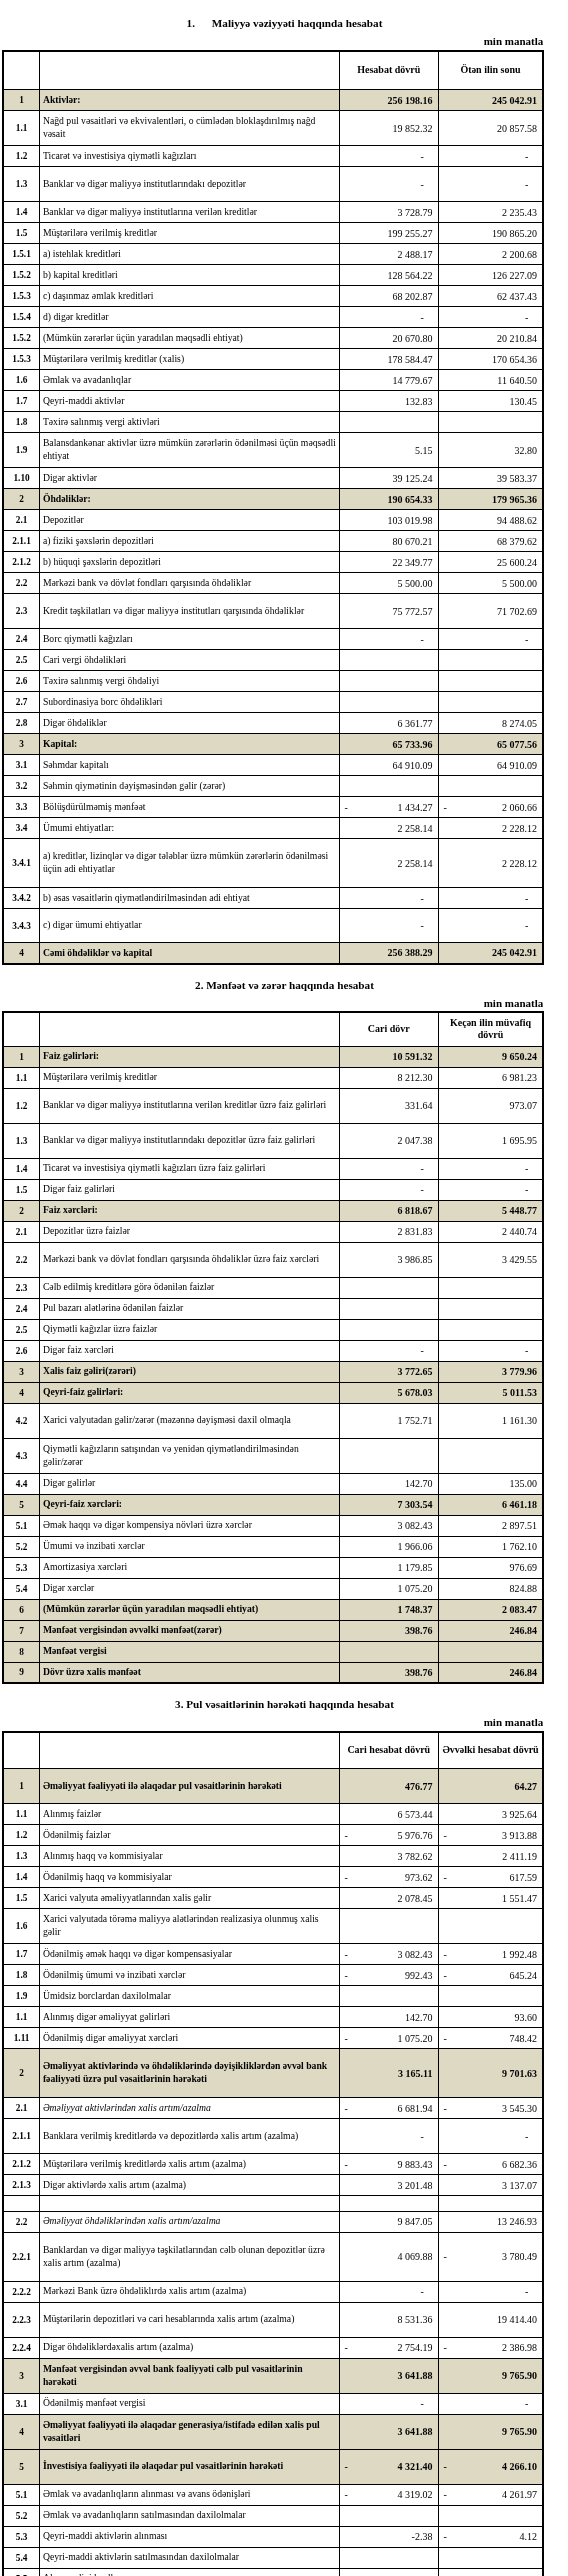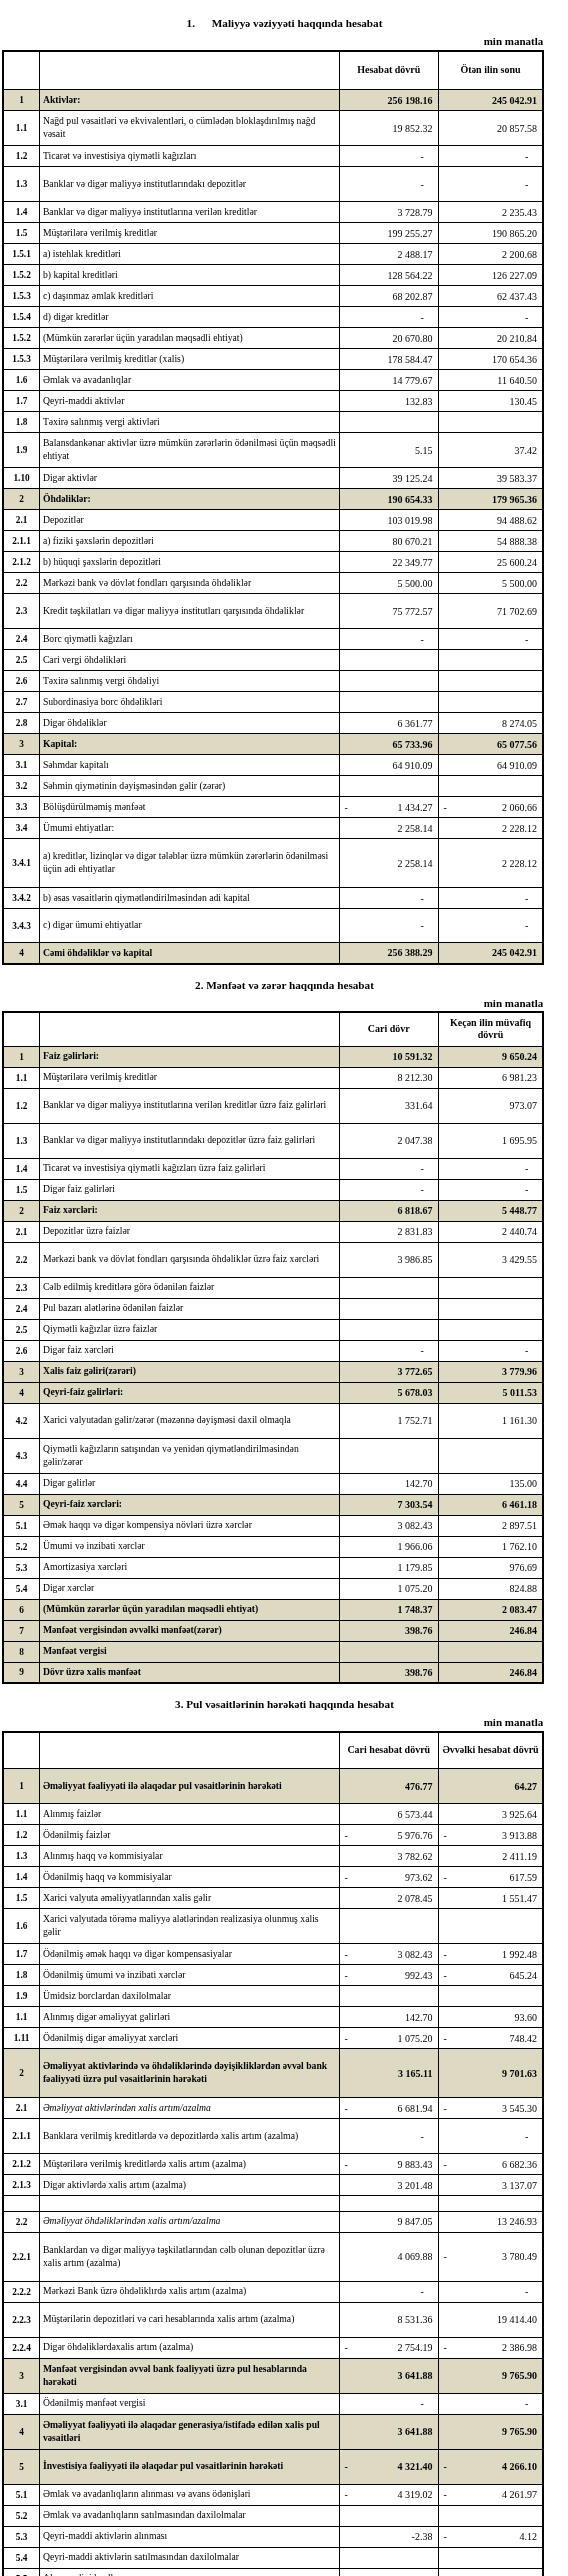--- a/index.html
+++ b/index.html
@@ -162,21 +162,21 @@
           <tr style="height: 21px;">
             <td class="ncell">1.8</td>
             <td class="lcell">Təxirə salınmış vergi aktivləri</td>
             <td class="vcell"></td>
             <td class="vcell"></td>
           </tr>
           <tr style="height: 35px;">
             <td class="ncell">1.9</td>
             <td class="lcell">Balansdankənar aktivlər üzrə mümkün zərərlərin ödənilməsi üçün məqsədli ehtiyat</td>
             <td class="vcell">5.15</td>
-            <td class="vcell">37.42</td>
+            <td class="vcell">32.80</td>
           </tr>
           <tr style="height: 21px;">
             <td class="ncell">1.10</td>
             <td class="lcell">Digər aktivlər</td>
             <td class="vcell">39 125.24</td>
             <td class="vcell">39 583.37</td>
           </tr>
           <tr class="sec" style="height: 21px;">
             <td class="ncell">2</td>
             <td class="lcell">Öhdəliklər:</td>
@@ -186,21 +186,21 @@
           <tr style="height: 21px;">
             <td class="ncell">2.1</td>
             <td class="lcell">Depozitlər</td>
             <td class="vcell">103 019.98</td>
             <td class="vcell">94 488.62</td>
           </tr>
           <tr style="height: 21px;">
             <td class="ncell">2.1.1</td>
             <td class="lcell">a) fiziki şəxslərin depozitləri</td>
             <td class="vcell">80 670.21</td>
-            <td class="vcell">54 888.38</td>
+            <td class="vcell">68 379.62</td>
           </tr>
           <tr style="height: 21px;">
             <td class="ncell">2.1.2</td>
             <td class="lcell">b) hüquqi şəxslərin depozitləri</td>
             <td class="vcell">22 349.77</td>
             <td class="vcell">25 600.24</td>
           </tr>
           <tr style="height: 21px;">
             <td class="ncell">2.2</td>
             <td class="lcell clip">Mərkəzi bank və dövlət fondları qarşısında öhdəliklər</td>
@@ -284,21 +284,21 @@
             <td class="vcell">2 228.12</td>
           </tr>
           <tr style="height: 49px;">
             <td class="ncell">3.4.1</td>
             <td class="lcell">a) kreditlər, lizinqlər və digər tələblər üzrə mümkün zərərlərin ödənilməsi üçün adi ehtiyatlar</td>
             <td class="vcell">2 258.14</td>
             <td class="vcell">2 228.12</td>
           </tr>
           <tr style="height: 21px;">
             <td class="ncell">3.4.2</td>
-            <td class="lcell clip">b) əsas vəsaitlərin qiymətləndirilməsindən adi kapital</td>
+            <td class="lcell clip">b) əsas vəsaitlərin qiymətləndirilməsindən adi ehtiyat</td>
             <td class="vcell dash">-</td>
             <td class="vcell dash">-</td>
           </tr>
           <tr style="height: 34px;">
             <td class="ncell">3.4.3</td>
             <td class="lcell">c) digər ümumi ehtiyatlar</td>
             <td class="vcell dash">-</td>
             <td class="vcell dash">-</td>
           </tr>
           <tr class="sec" style="height: 21px;">
@@ -733,21 +733,21 @@
             </td>
             <td class="vcell">
               <div class="negwrap">
                 <span class="minus">-</span>
                 <span>2 386.98</span>
               </div>
             </td>
           </tr>
           <tr class="sec" style="height: 35px;">
             <td class="ncell">3</td>
-            <td class="lcell">Mənfəət vergisindən əvvəl bank fəaliyyəti üzrə pul hesablarında hərəkəti</td>
+            <td class="lcell">Mənfəət vergisindən əvvəl bank fəaliyyəti cəlb pul vəsaitlərinin hərəkəti</td>
             <td class="vcell">3 641.88</td>
             <td class="vcell">9 765.90</td>
           </tr>
           <tr style="height: 21px;">
             <td class="ncell">3.1</td>
             <td class="lcell">Ödənilmiş mənfəət vergisi</td>
             <td class="vcell dash">-</td>
             <td class="vcell dash">-</td>
           </tr>
           <tr class="sec" style="height: 35px;">

